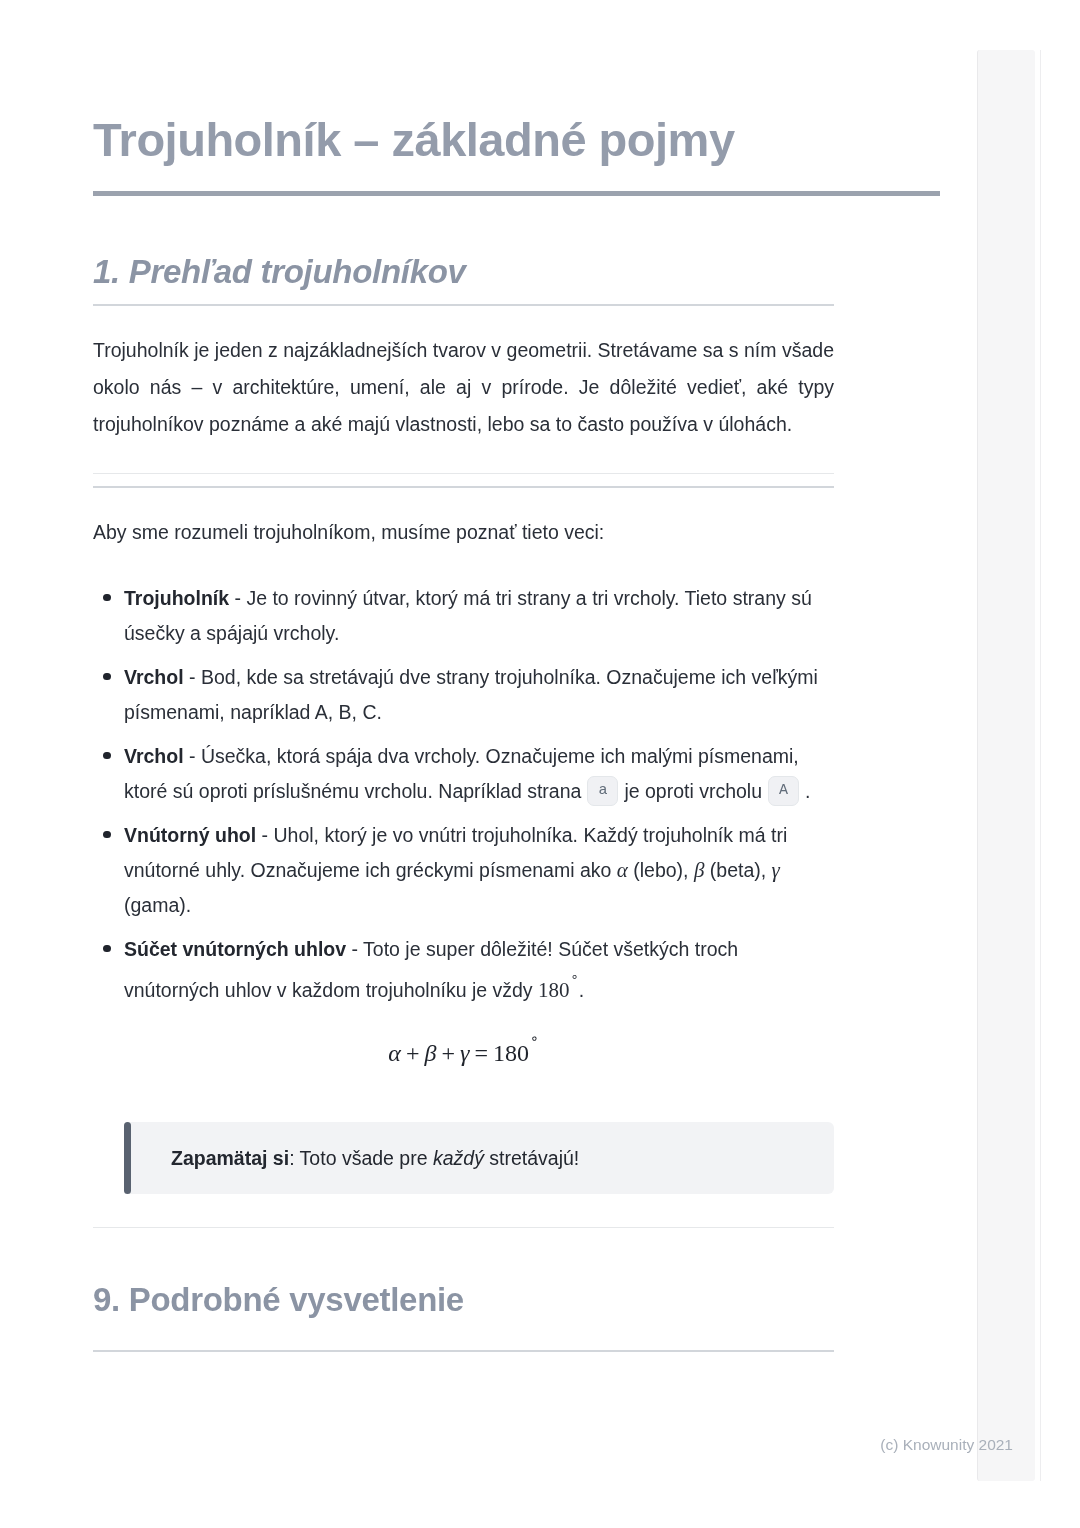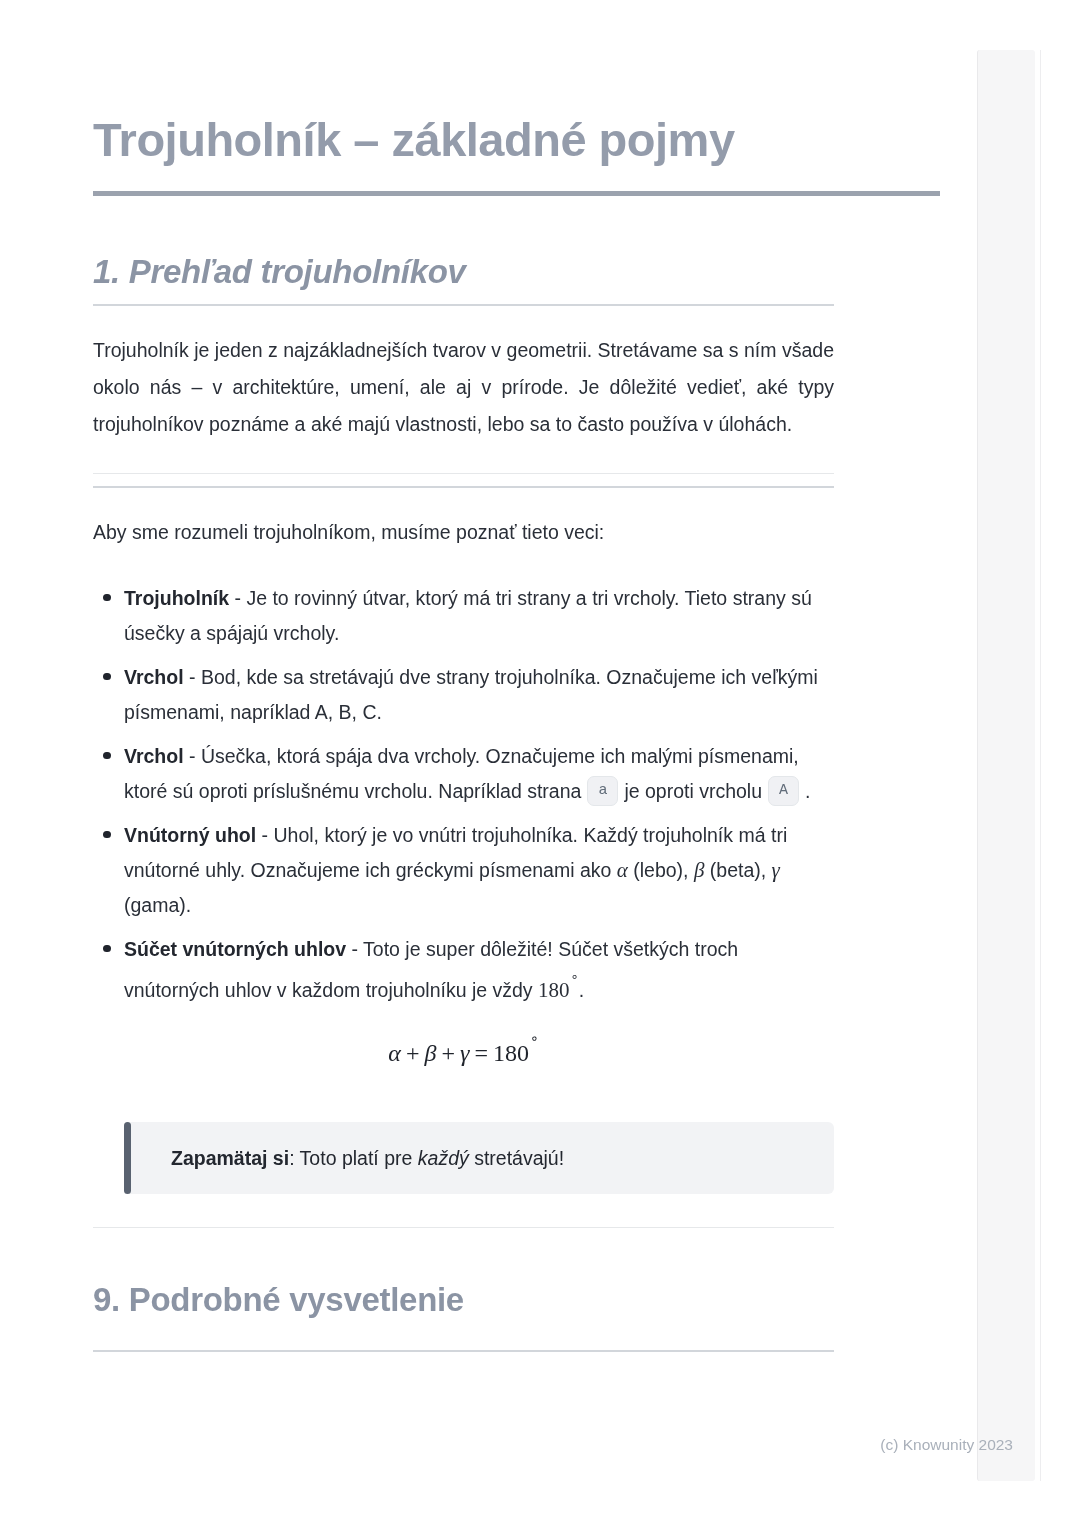--- a/index.html
+++ b/index.html
@@ -184,23 +184,23 @@
 
     <li><strong>Vnútorný uhol</strong><span> - Uhol, ktorý je vo vnútri trojuholníka. Každý trojuholník má tri vnútorné uhly. Označujeme ich gréckymi písmenami ako </span><span class="greek">α</span><span> (lebo), </span><span class="greek">β</span><span> (beta), </span><span class="greek">γ</span><span> (gama).</span></li>
 
     <li><strong>Súčet vnútorných uhlov</strong><span> - Toto je super dôležité! Súčet všetkých troch vnútorných uhlov v každom trojuholníku je vždy </span><span class="serif-num">180</span><sup class="deg">∘</sup><span>.</span></li>
   </ul>
 
   <div class="formula"><span class="it">α</span><span class="op">+</span><span class="it">β</span><span class="op">+</span><span class="it">γ</span><span class="op">=</span><span>180</span><sup class="deg">∘</sup></div>
 
   <div class="callout">
     <div class="callout-bar"></div>
-    <p><strong>Zapamätaj si</strong><span>: Toto platí pre </span><span class="em">každý</span><span> stretávajú!</span></p>
+    <p><strong>Zapamätaj si</strong><span>: Toto všade pre </span><span class="em">každý</span><span> stretávajú!</span></p>
   </div>
 
   <div class="divider divider-2"></div>
 
   <h2 class="h2-s3">9. Podrobné vysvetlenie</h2>
   <div class="section-rule rule-s3"></div>
 
 </div>
 
-<div class="footer">(c) Knowunity 2023</div>
+<div class="footer">(c) Knowunity 2021</div>
 
 </body></html>

